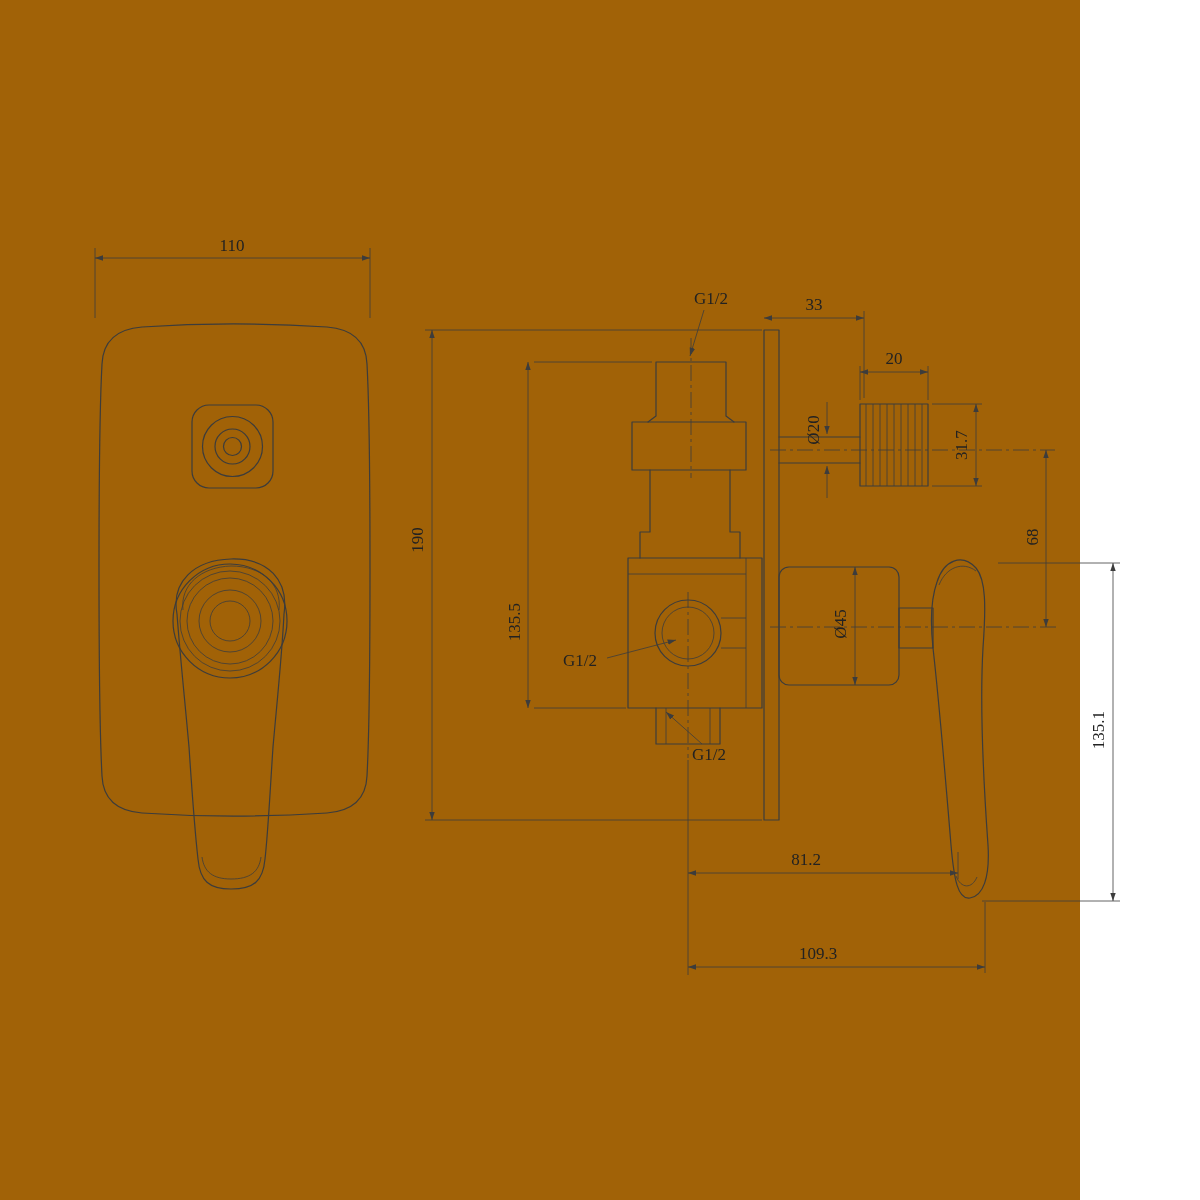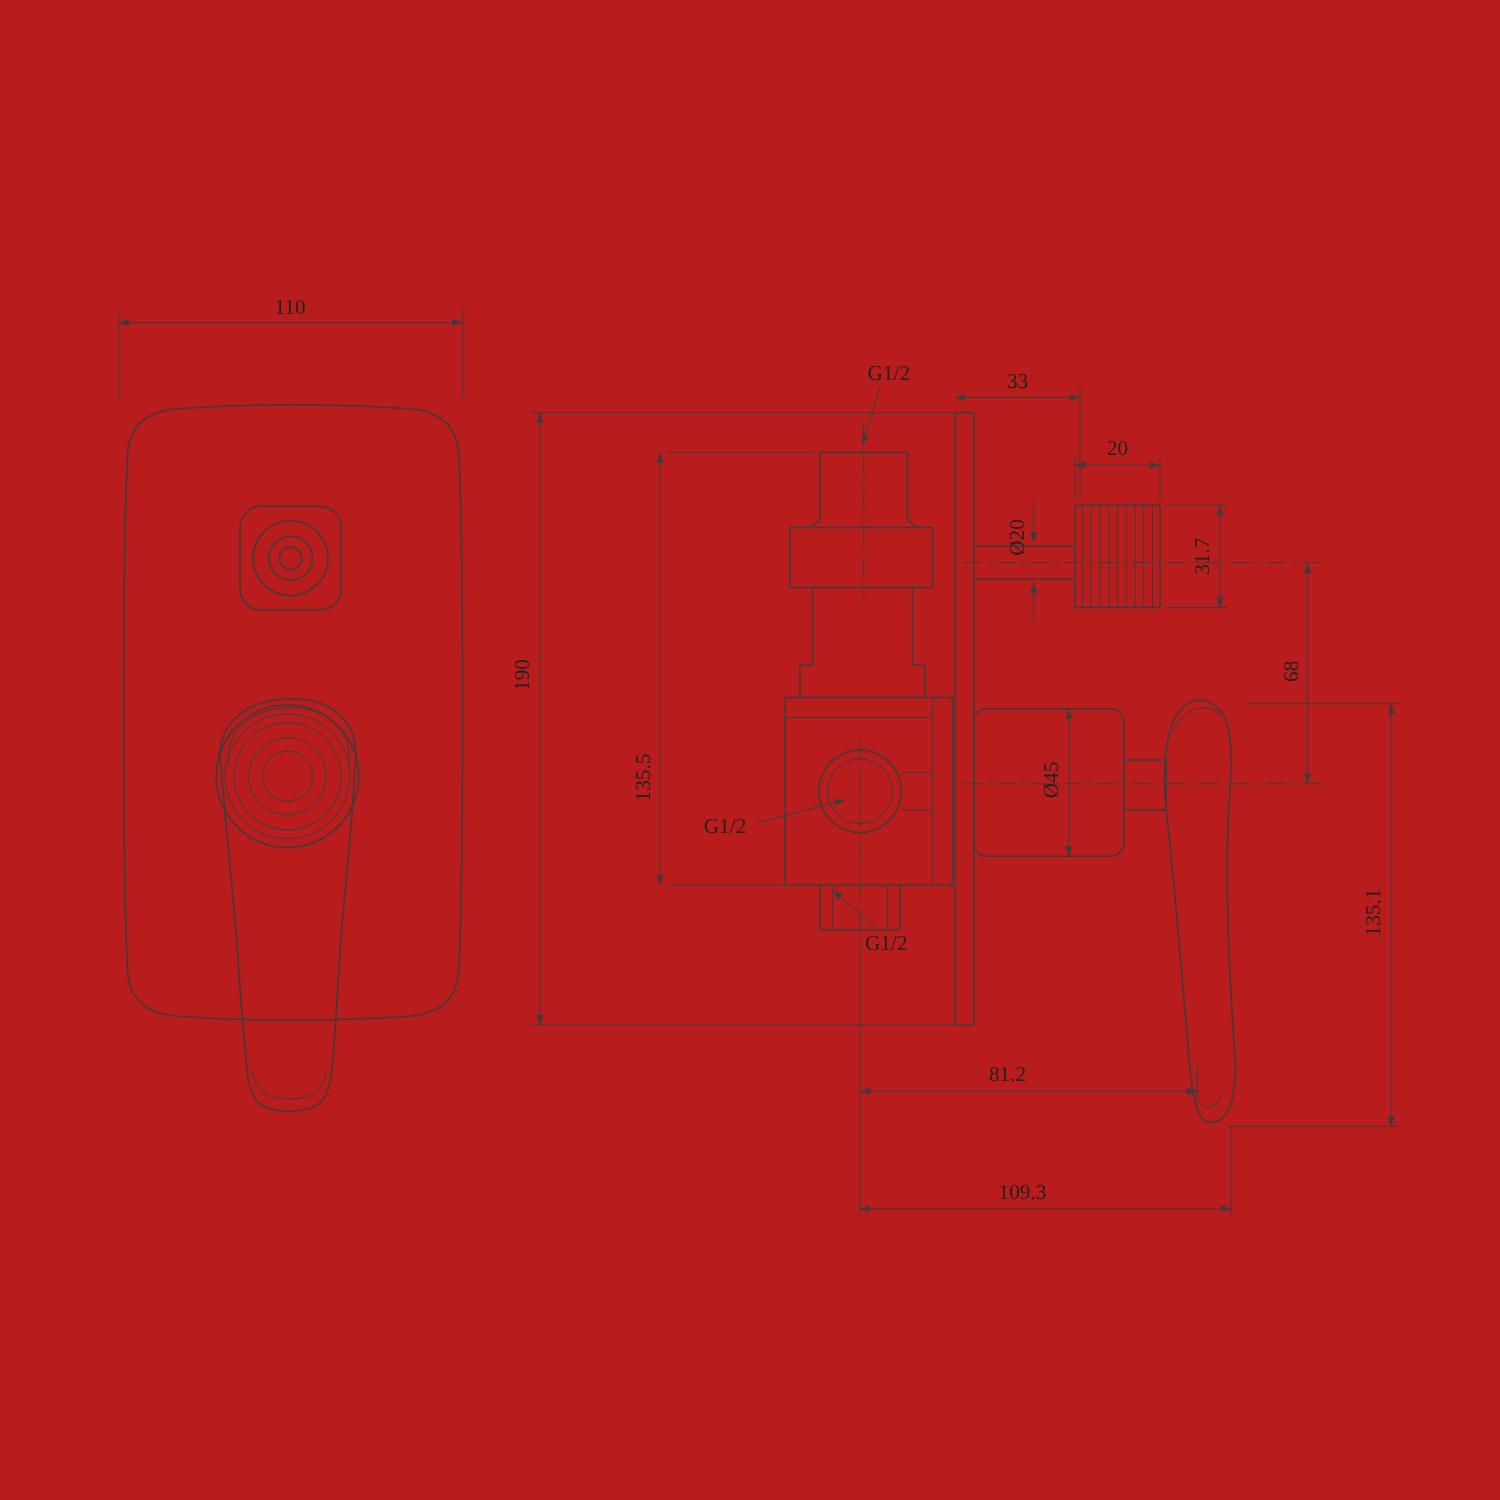--- a/index.html
+++ b/index.html
@@ -1,16 +1,16 @@
 <!DOCTYPE html>
 <html><head>
 <meta charset="utf-8">
 <style>
   html,body{margin:0;padding:0;background:#ffffff;}
-  .page{width:1200px;height:1200px;background:#b91c1c;position:relative;}
+  .page{width:1080px;height:1200px;background:#a16207;position:relative;}
   svg{display:block;}
   .ln{fill:none;stroke:#3c3c3c;stroke-width:1.2;stroke-linecap:round;stroke-linejoin:round;}
   .thin{fill:none;stroke:#3c3c3c;stroke-width:.8;}
   .dim{fill:none;stroke:#3c3c3c;stroke-width:.8;}
   .cl{fill:none;stroke:#3c3c3c;stroke-width:.8;stroke-dasharray:16 4 3 4;}
   text{font:17px "Liberation Serif","DejaVu Serif",serif;fill:#222;}
   .mid{text-anchor:middle;}
 </style>
 </head>
 <body>

